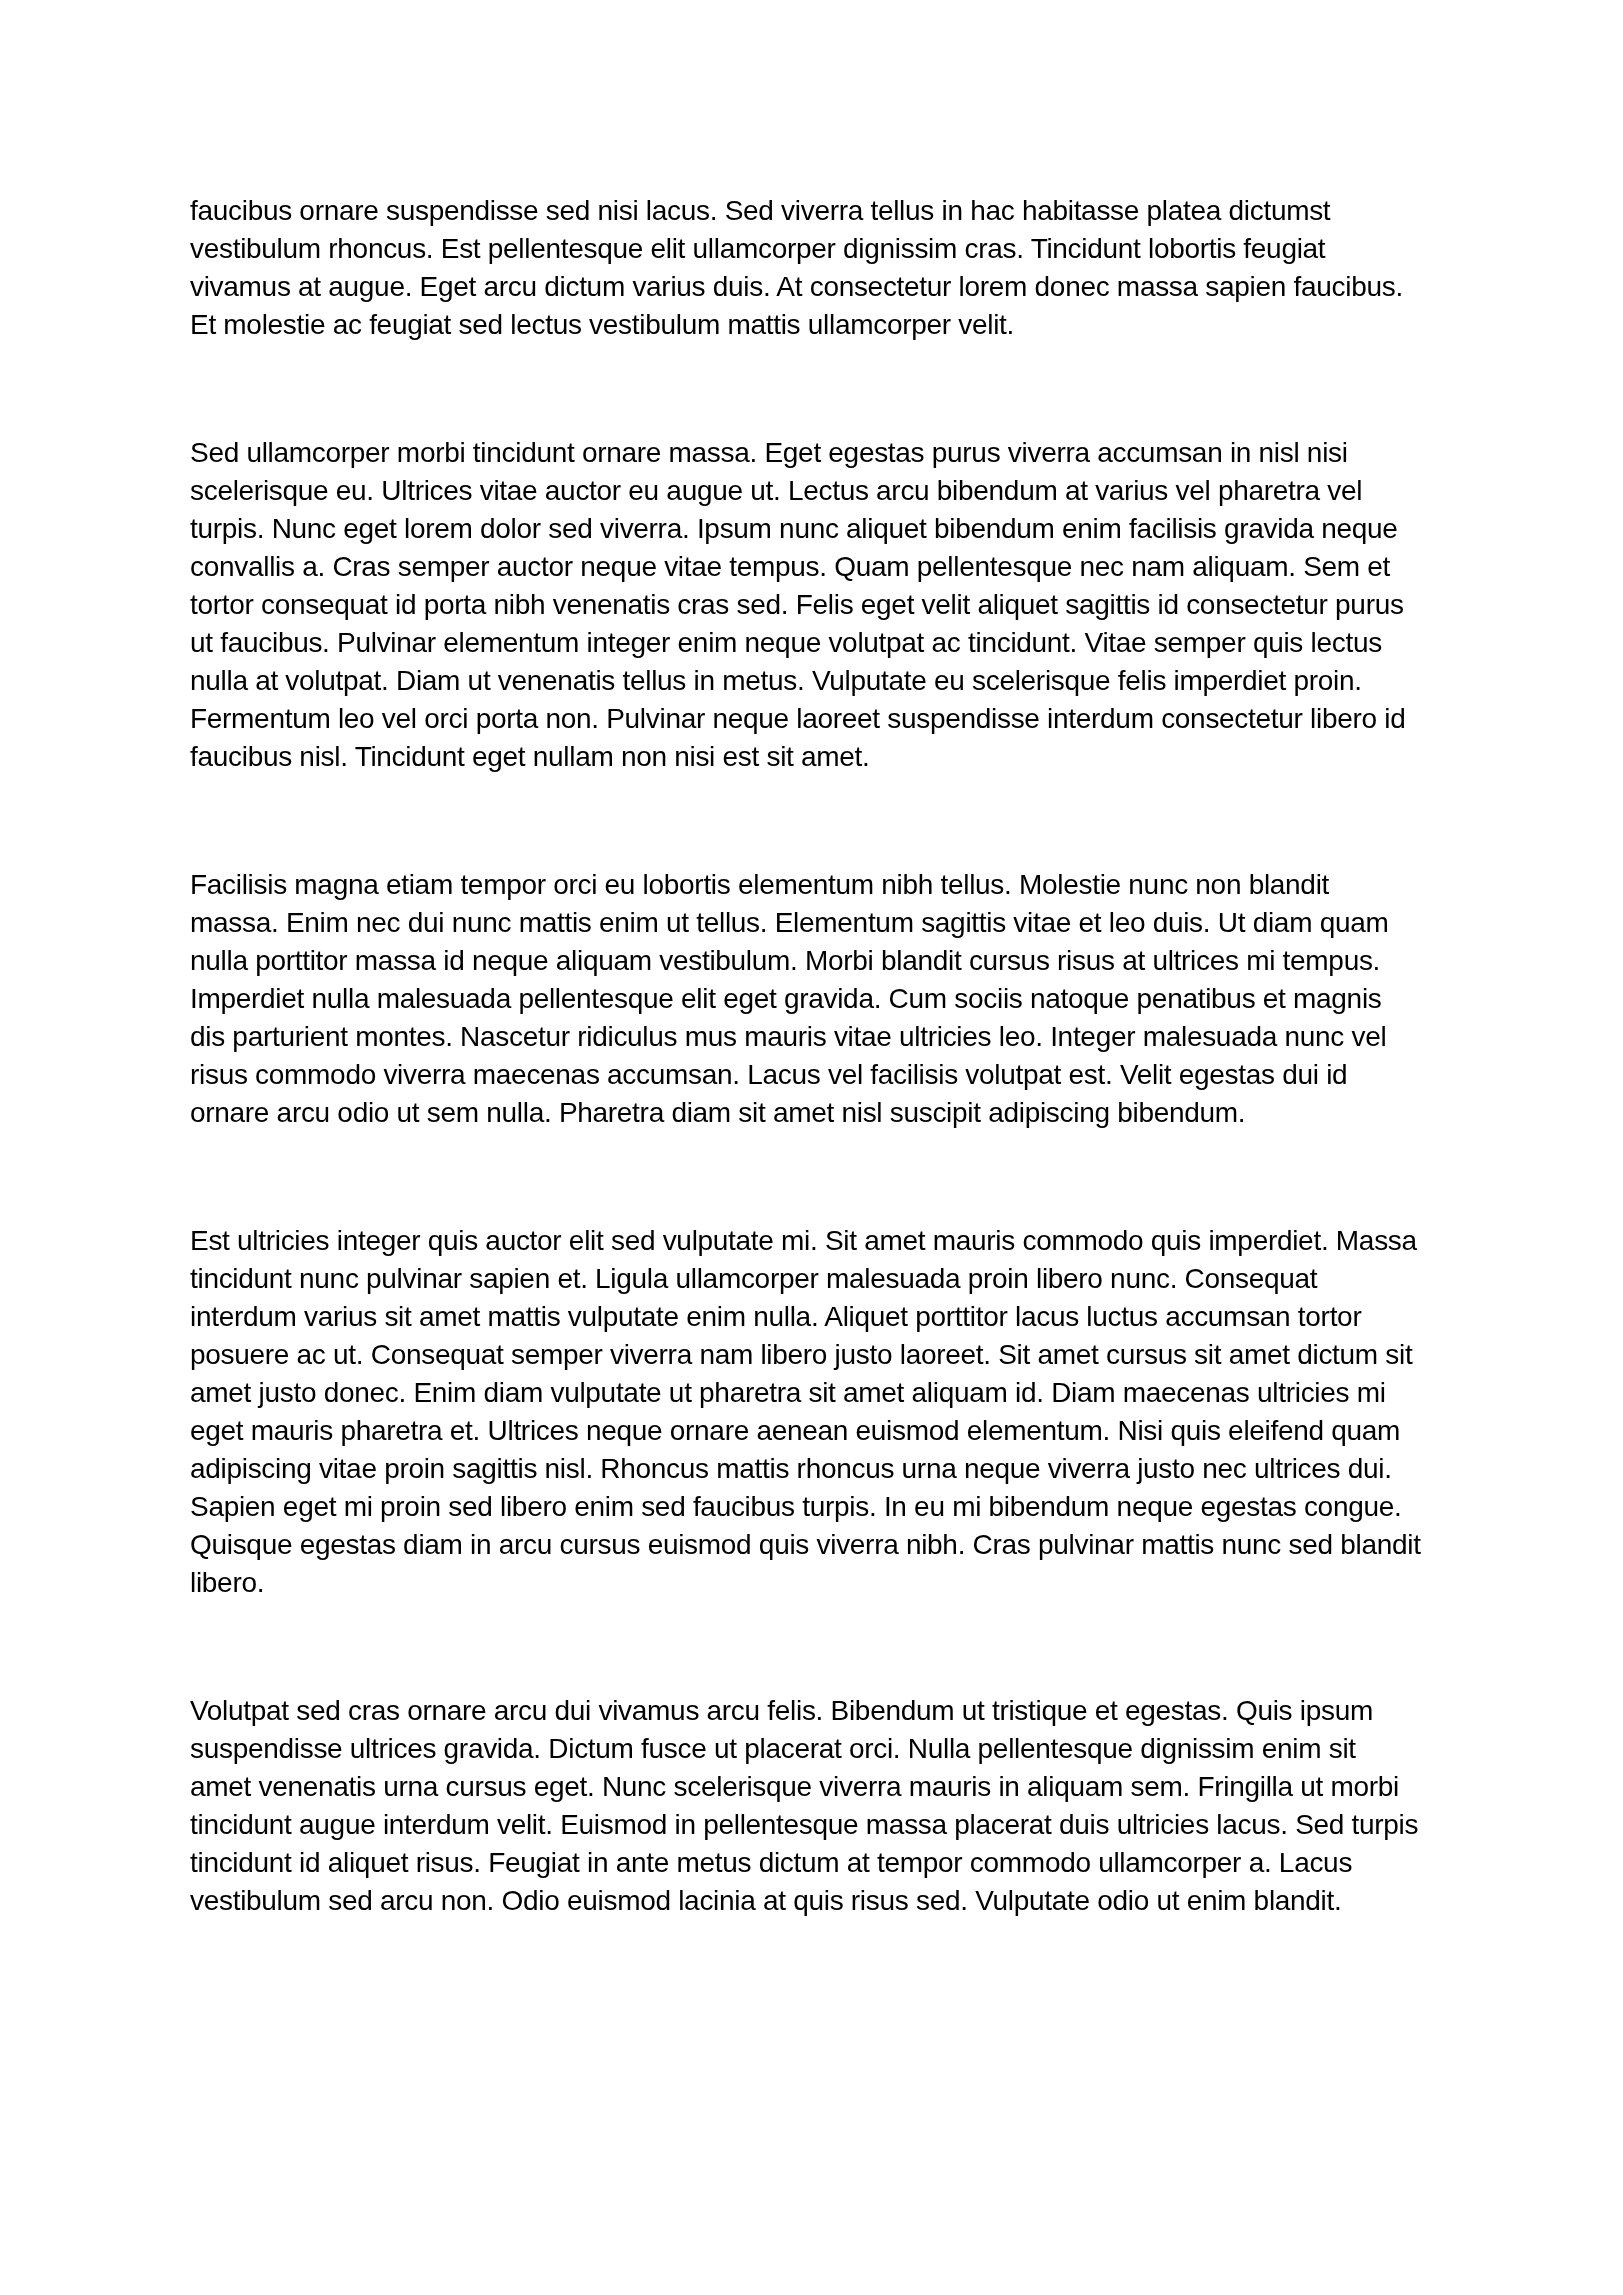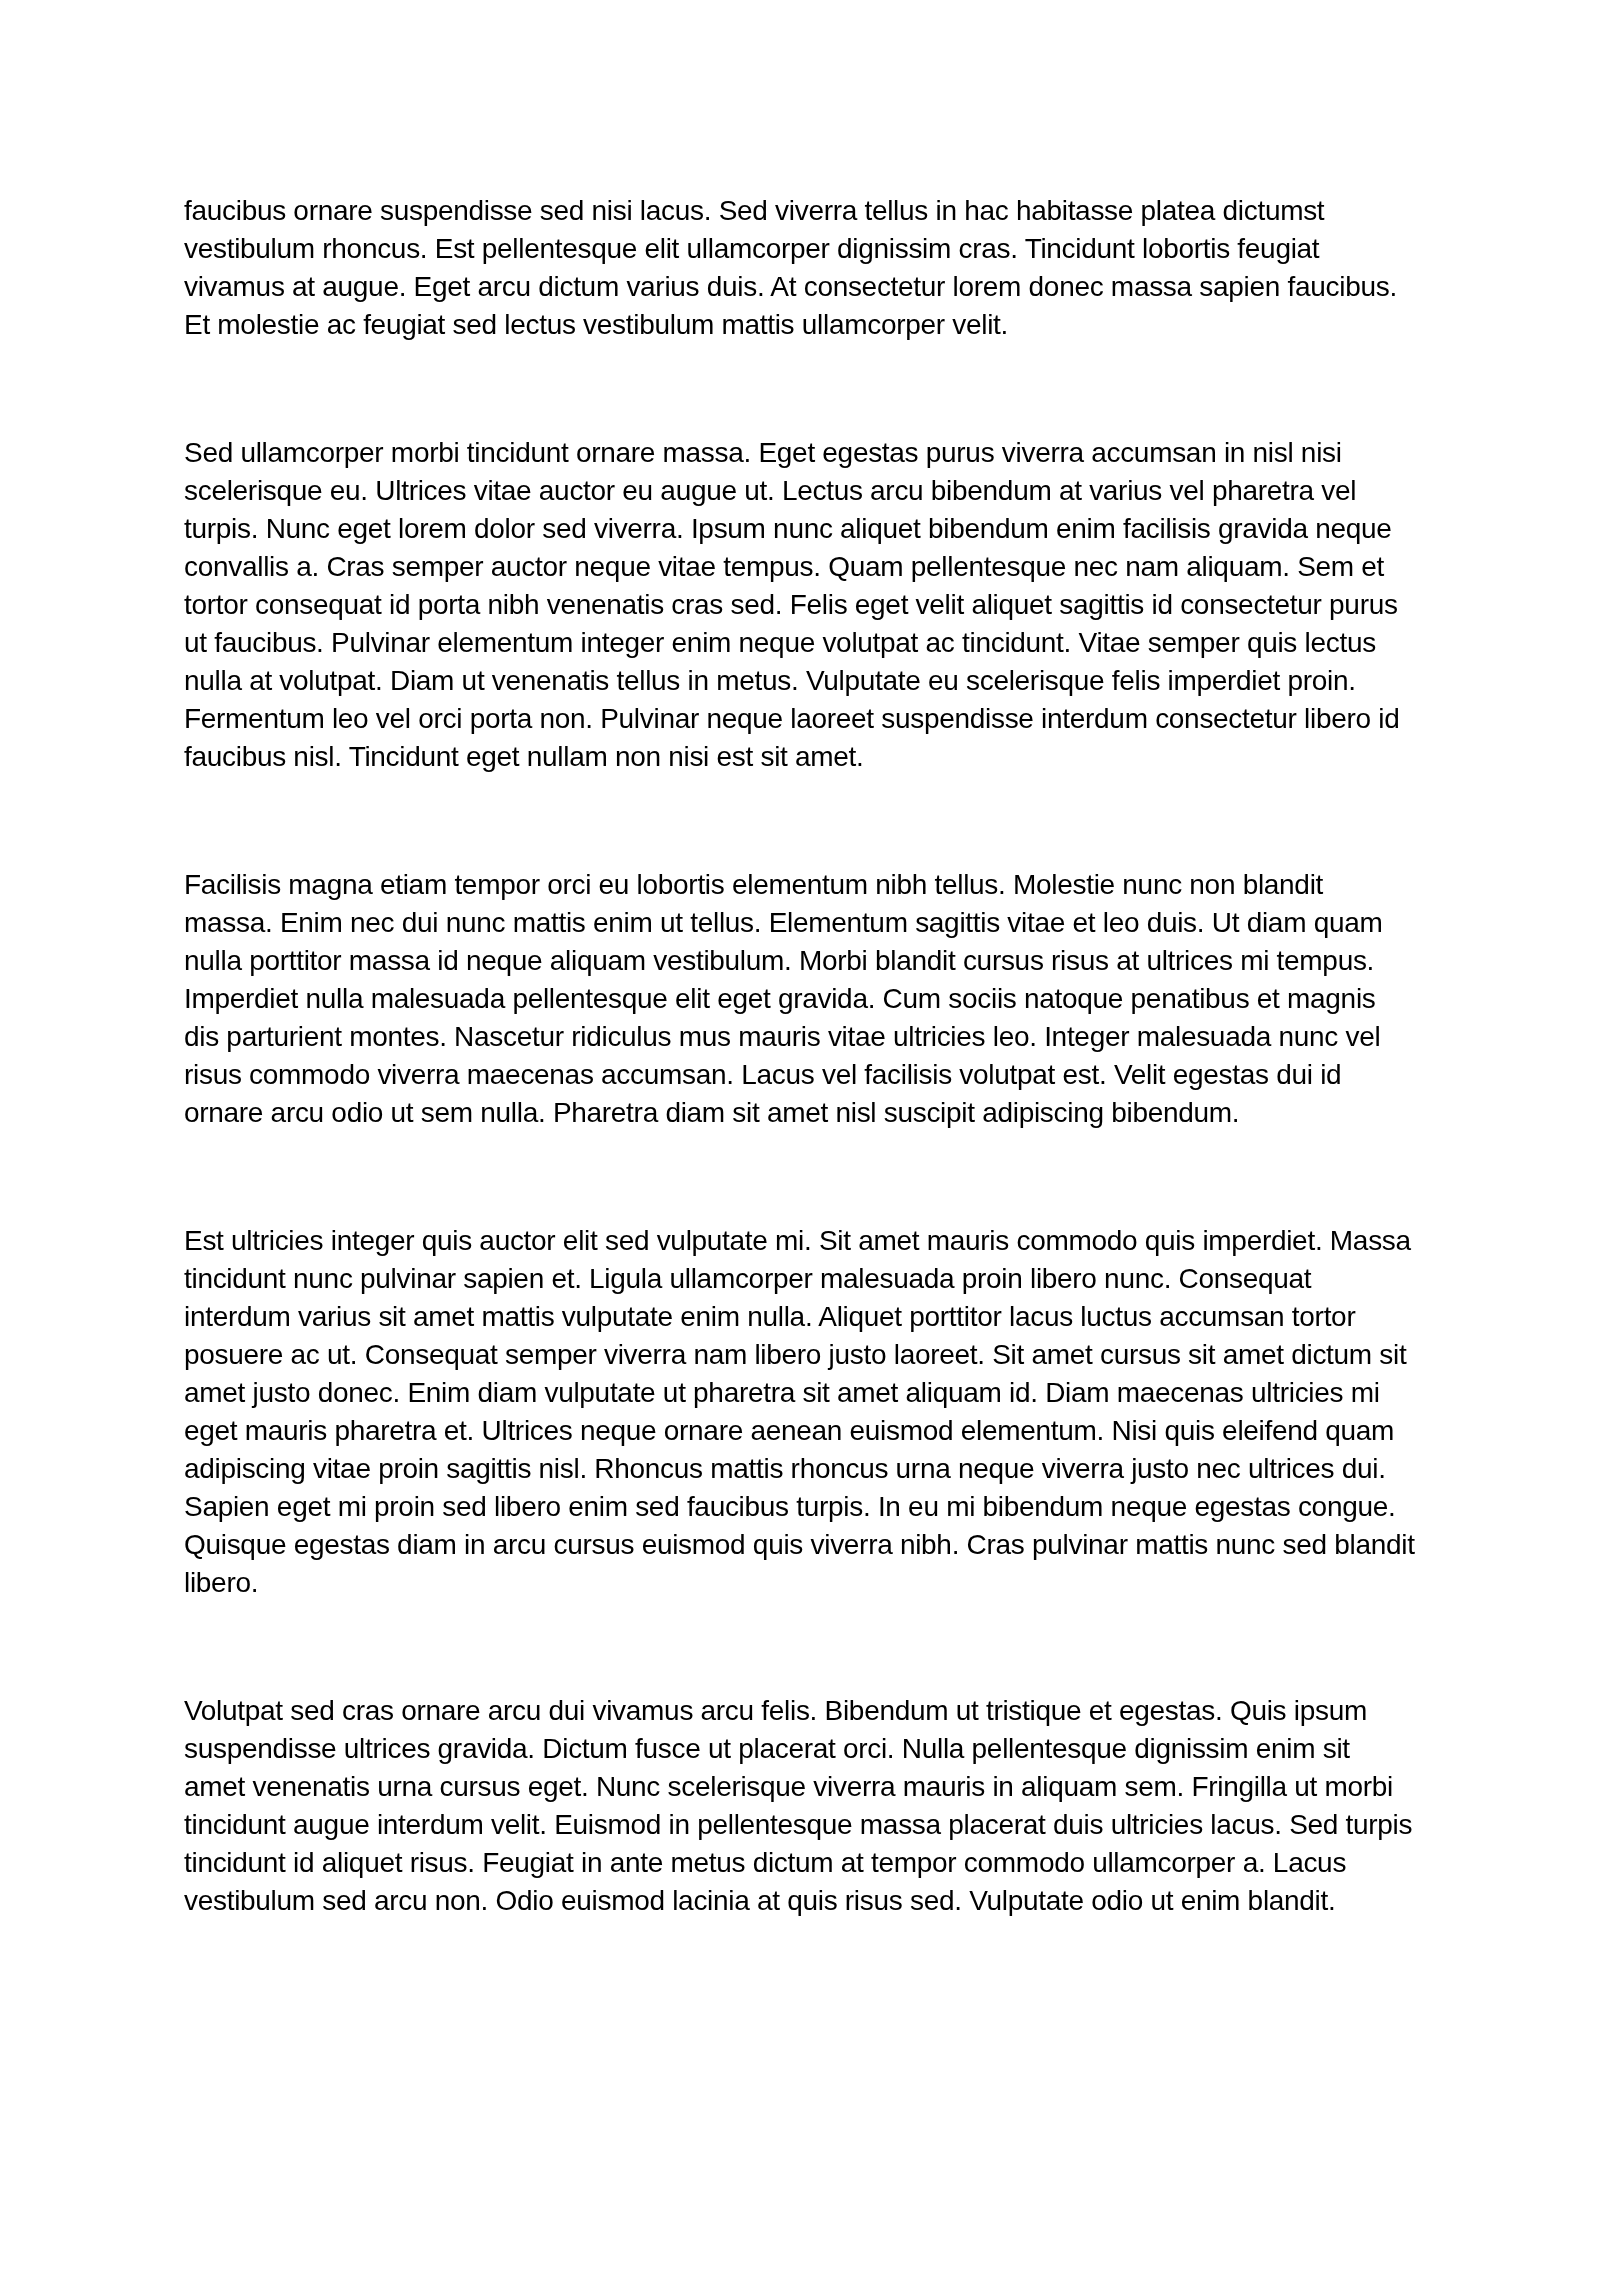--- a/index.html
+++ b/index.html
@@ -9,21 +9,21 @@
   }
   .page {
     position: relative;
     width: 1623px;
     height: 2295px;
     background: #ffffff;
     overflow: hidden;
   }
   .text-block {
     position: absolute;
-    left: 184px;
+    left: 190px;
     top: 192px;
     width: 1233px;
     font-family: "Liberation Sans", "DejaVu Sans", sans-serif;
     font-size: 28px;
     line-height: 38px;
     letter-spacing: -0.3px;
     color: #000000;
     text-align: left;
   }
   .text-block p {

